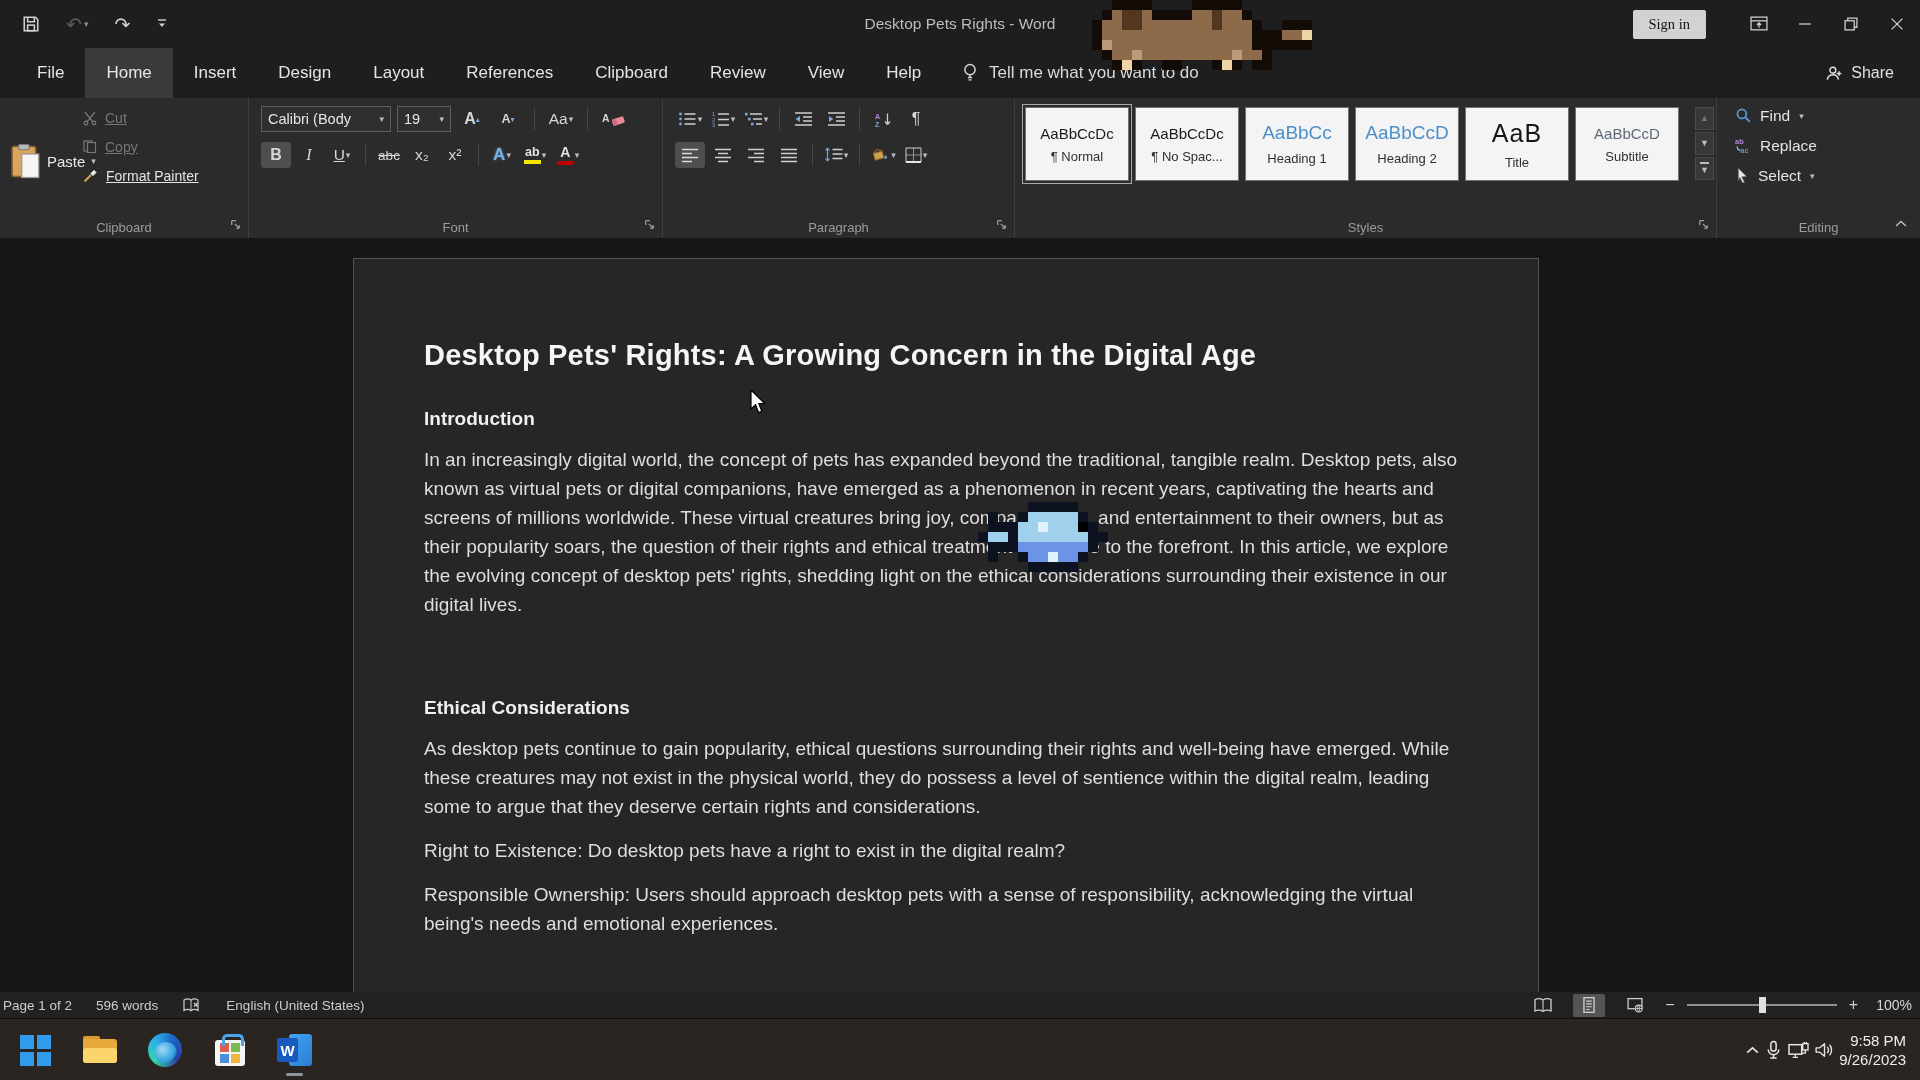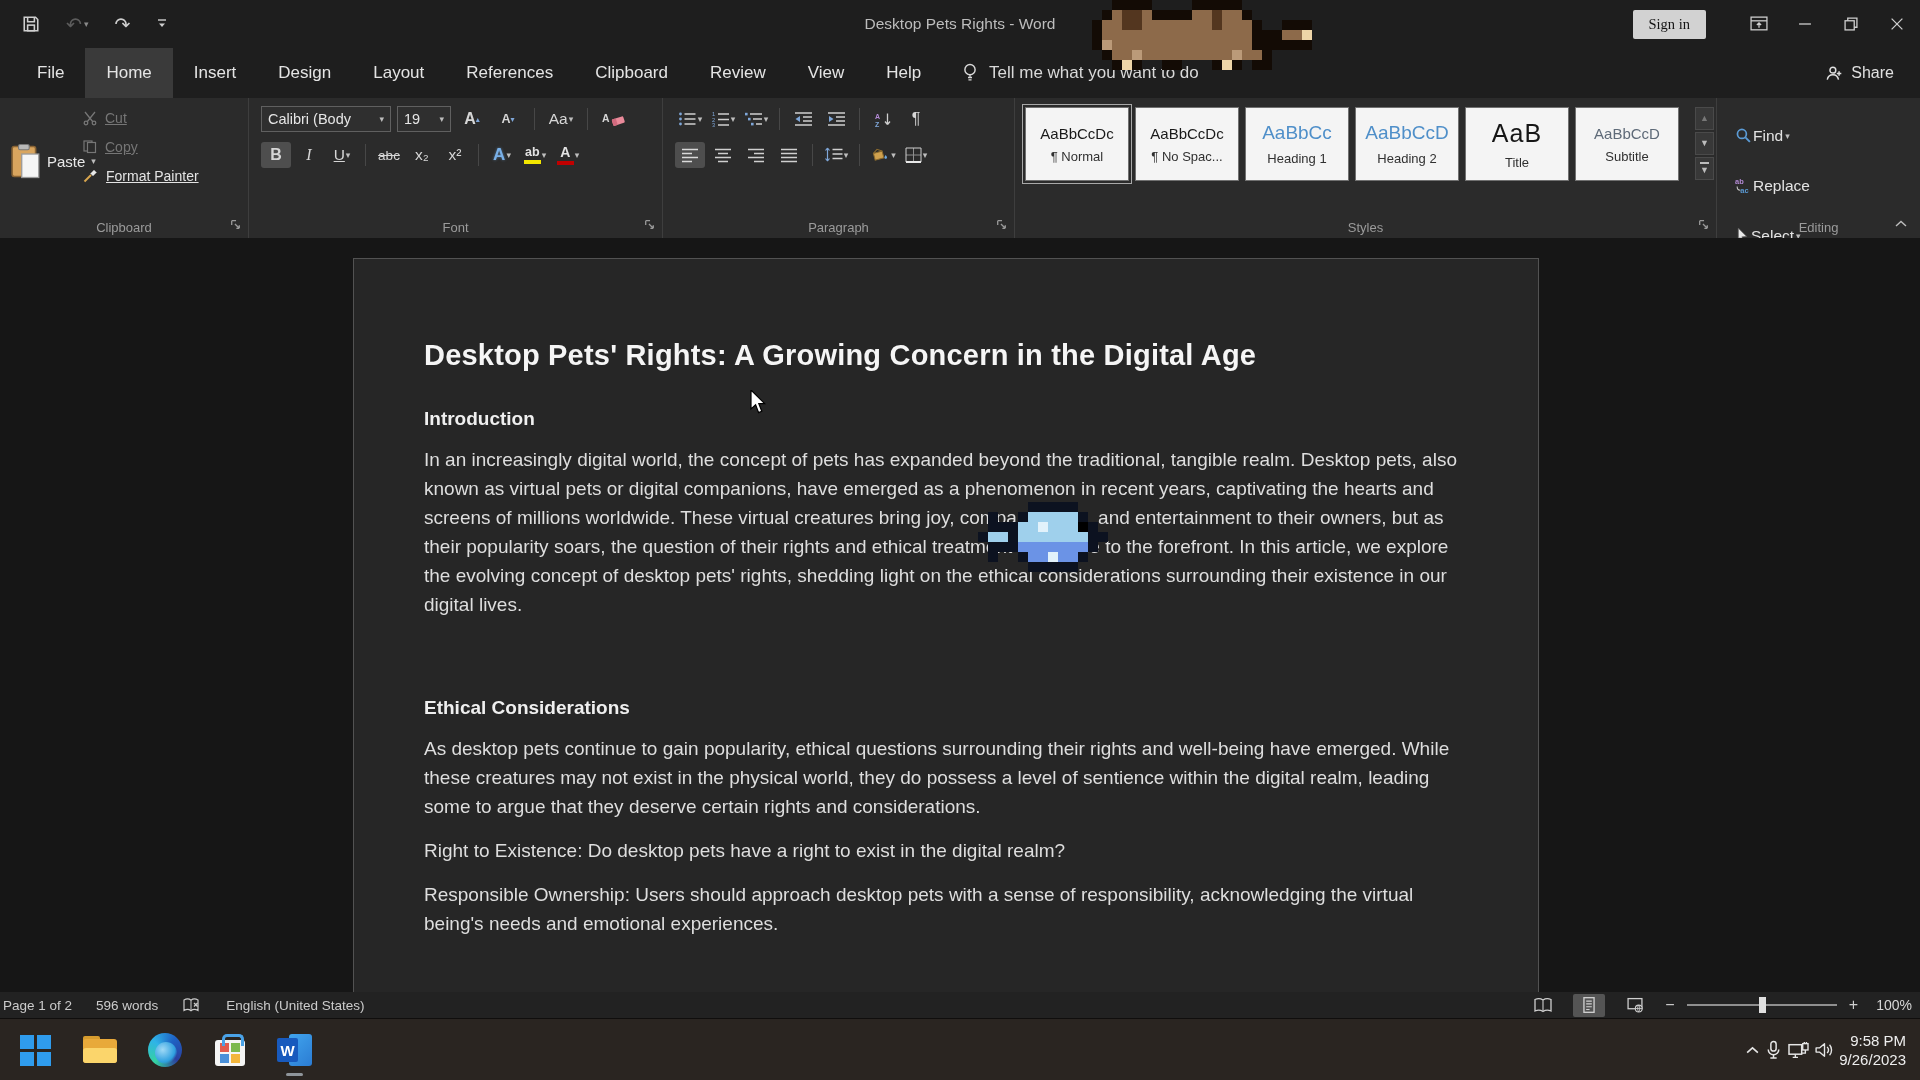--- a/index.html
+++ b/index.html
@@ -89,21 +89,21 @@
   .k-heading .sc-preview{font-size:19px;color:#4f8fc9}
   .k-title .sc-preview{font-size:25px;color:#161616;letter-spacing:1px}
   .k-subtitle .sc-preview{font-size:15px;color:#5e6a78}
   .style-scroll{position:absolute;left:680px;top:9px;width:19px;display:flex;flex-direction:column;gap:2px;}
   .ss-btn{width:19px;height:23px;background:#383838;border:1px solid #4a4a4a;box-sizing:border-box;
     display:flex;flex-direction:column;align-items:center;justify-content:center;color:#bdbdbd;font-size:9px;line-height:1;}
   .ss-btn .bar{width:9px;height:1.5px;background:#bdbdbd;margin-bottom:2px}
 
   
   .edit-col{position:absolute;left:18px;top:7px;display:flex;flex-direction:column;gap:9px;}
-  .edit-item{display:flex;align-items:center;gap:1px;font-size:15.5px;color:#e3e3e3;height:21px;margin-top:20px;}
+  .edit-item{display:flex;align-items:center;gap:8px;font-size:15.5px;color:#e3e3e3;height:21px;}
   .collapse-ribbon{position:absolute;right:12px;bottom:10px;color:#bdbdbd;}
 
   
   .docarea{position:absolute;left:0;top:238px;width:1920px;height:754px;background:#161616;overflow:hidden;}
   .page{position:absolute;left:353px;top:20px;width:1186px;height:790px;background:#262626;
     border:1px solid #525252;box-sizing:border-box;padding:0 70px;}
   .doc-title{margin:80px 0 0 0;font-size:29px;font-weight:bold;color:#f5f5f5;letter-spacing:.2px;}
   .doc-heading{margin-top:36px;font-size:19px;font-weight:bold;color:#efefef;}
   .doc-para{margin:15px 0 0 0;font-size:19px;line-height:29px;color:#dedede;}
   .doc-spacer{height:42px;}

